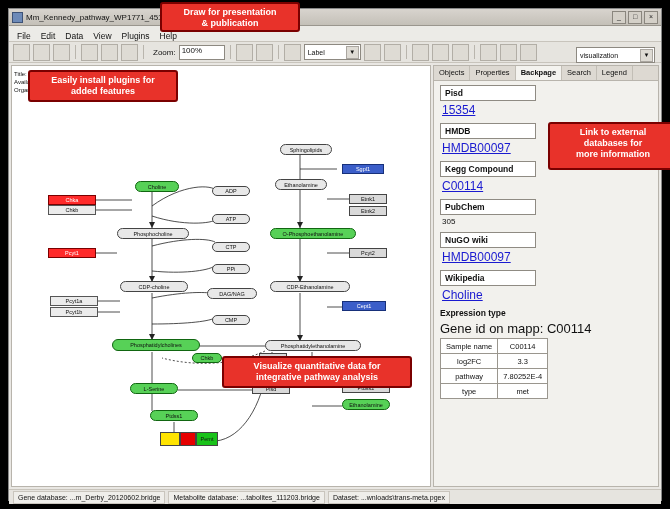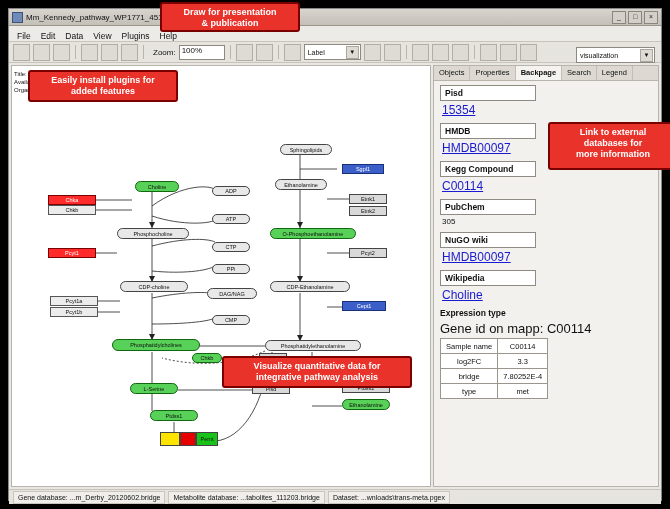--- a/index.html
+++ b/index.html
@@ -239,21 +239,21 @@
           <tbody>
               <tr>
             <td>Sample name</td>
             <td>C00114</td>
           </tr>
           <tr>
             <td>log2FC</td>
             <td>3.3</td>
           </tr>
           <tr>
-            <td>bridge</td>
+            <td>pathway</td>
             <td>7.80252E-4</td>
           </tr>
           <tr>
             <td>type</td>
             <td>met</td>
           </tr>
         </tbody>
           </table>
       </div>
     </div>

